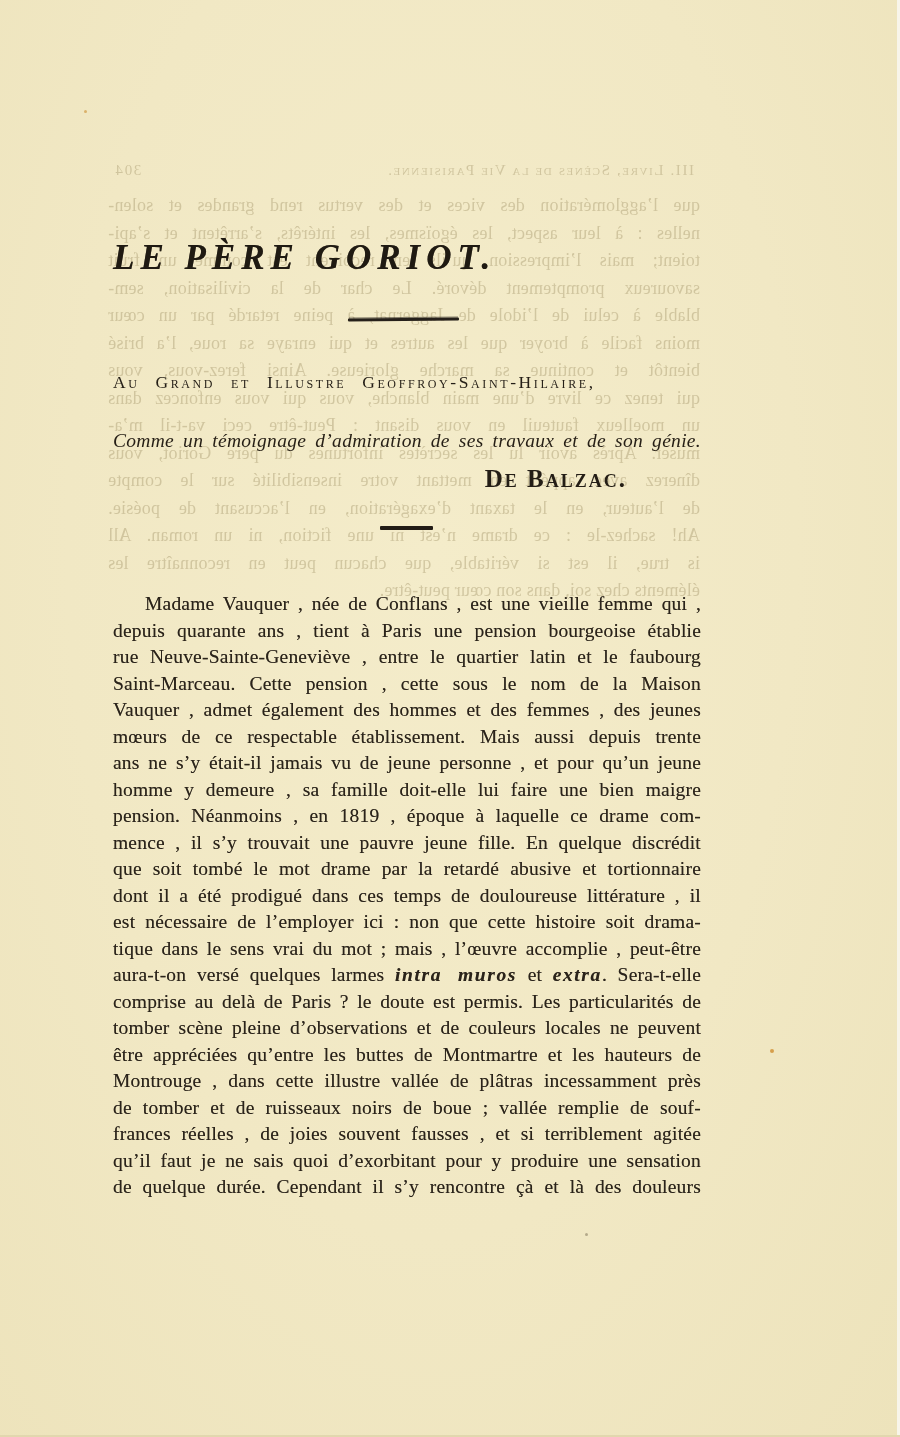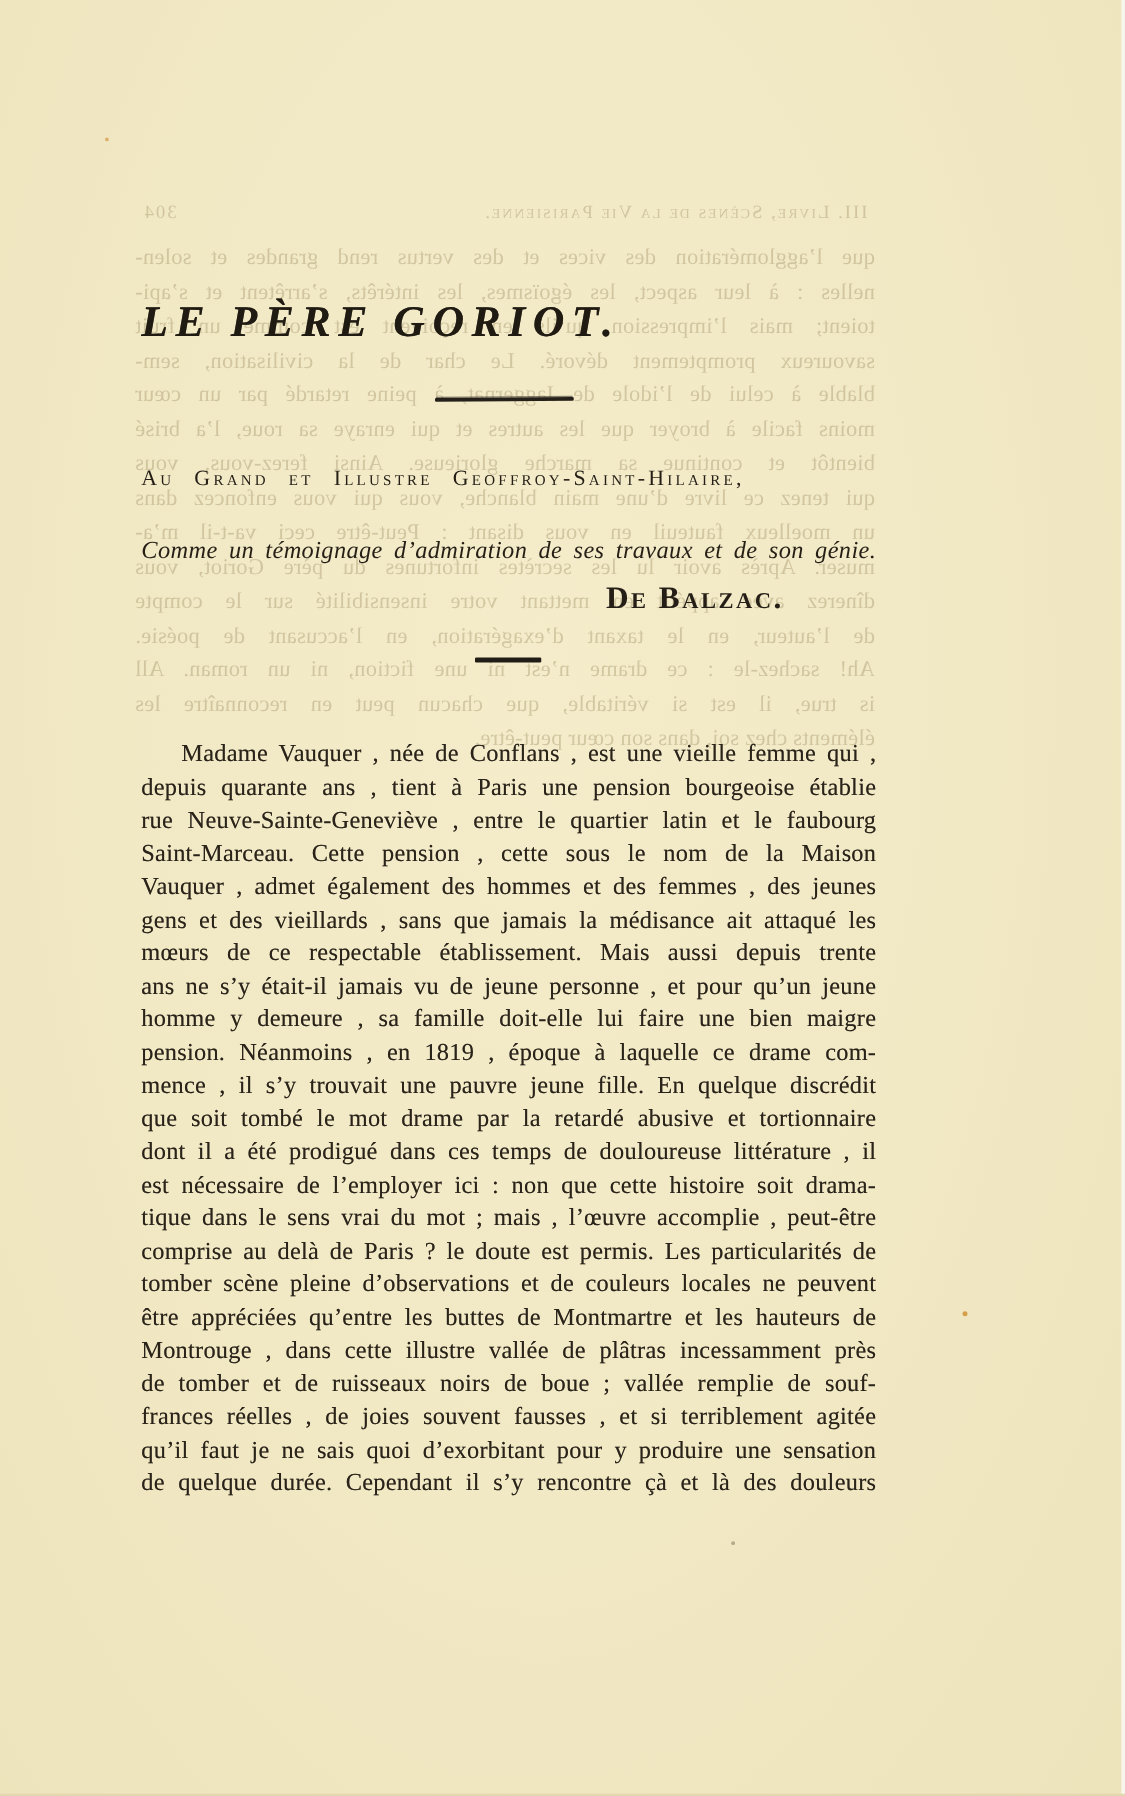--- a/index.html
+++ b/index.html
@@ -123,30 +123,30 @@
   <div class="signature">De Balzac.</div>
 
   <div class="rule2"></div>
 
   <div class="body-text">
       <div class="bline indent"><span>Madame Vauquer , née de Conflans , est une vieille femme qui ,</span></div>
       <div class="bline"><span>depuis quarante ans , tient à Paris une pension bourgeoise établie</span></div>
       <div class="bline"><span>rue Neuve-Sainte-Geneviève , entre le quartier latin et le faubourg</span></div>
       <div class="bline"><span>Saint-Marceau. Cette pension , cette sous le nom de la Maison</span></div>
       <div class="bline"><span>Vauquer , admet également des hommes et des femmes , des jeunes</span></div>
-      <div class="bline"><span>gens et des vieillards , sans que jamais la médisance ait attaqué les</span></div>
       <div class="bline"><span>mœurs de ce respectable établissement. Mais aussi depuis trente</span></div>
       <div class="bline"><span>ans ne s’y était-il jamais vu de jeune personne , et pour qu’un jeune</span></div>
       <div class="bline"><span>homme y demeure , sa famille doit-elle lui faire une bien maigre</span></div>
       <div class="bline"><span>pension. Néanmoins , en 1819 , époque à laquelle ce drame com-</span></div>
       <div class="bline"><span>mence , il s’y trouvait une pauvre jeune fille. En quelque discrédit</span></div>
       <div class="bline"><span>que soit tombé le mot drame par la retardé abusive et tortionnaire</span></div>
       <div class="bline"><span>dont il a été prodigué dans ces temps de douloureuse littérature , il</span></div>
       <div class="bline"><span>est nécessaire de l’employer ici : non que cette histoire soit drama-</span></div>
       <div class="bline"><span>tique dans le sens vrai du mot ; mais , l’œuvre accomplie , peut-être</span></div>
+      <div class="bline"><span>aura-t-on versé quelques larmes </span><span class="emph">intra muros</span><span> et </span><span class="emph">extra</span><span>. Sera-t-elle</span></div>
       <div class="bline"><span>comprise au delà de Paris ? le doute est permis. Les particularités de</span></div>
       <div class="bline"><span>tomber scène pleine d’observations et de couleurs locales ne peuvent</span></div>
       <div class="bline"><span>être appréciées qu’entre les buttes de Montmartre et les hauteurs de</span></div>
       <div class="bline"><span>Montrouge , dans cette illustre vallée de plâtras incessamment près</span></div>
       <div class="bline"><span>de tomber et de ruisseaux noirs de boue ; vallée remplie de souf-</span></div>
       <div class="bline"><span>frances réelles , de joies souvent fausses , et si terriblement agitée</span></div>
       <div class="bline"><span>qu’il faut je ne sais quoi d’exorbitant pour y produire une sensation</span></div>
       <div class="bline"><span>de quelque durée. Cependant il s’y rencontre çà et là des douleurs</span></div>
     </div>
 

